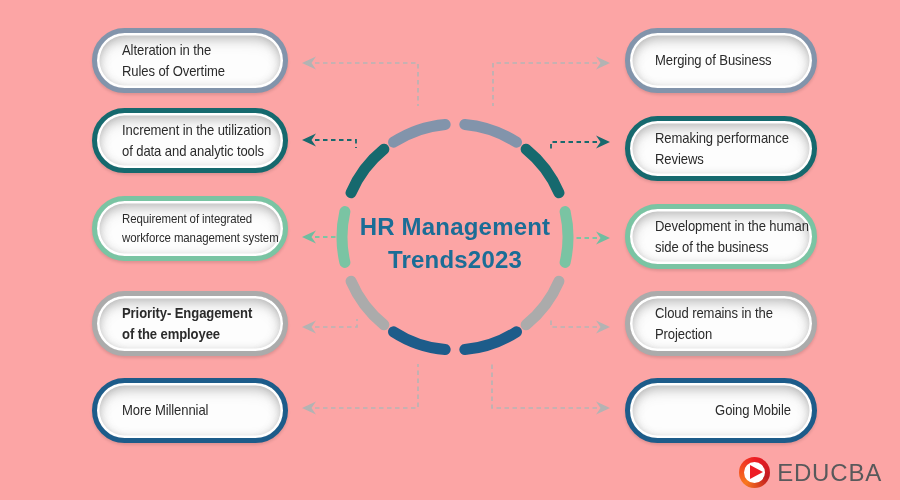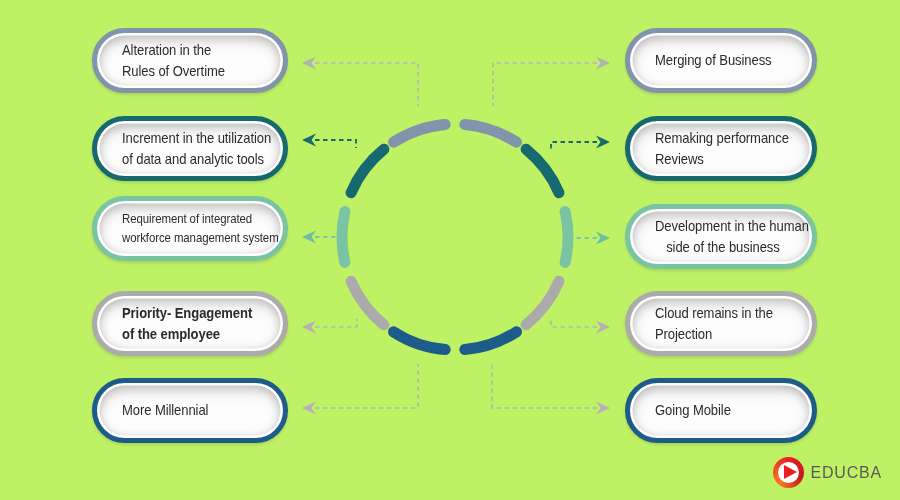--- a/index.html
+++ b/index.html
@@ -1,17 +1,17 @@
 <!DOCTYPE html>
 <html><head>
 <meta charset="utf-8">
 <style>
   html,body{margin:0;padding:0;background:#fff;}
   #stage{
-    position:relative;width:900px;height:500px;background:#bef264;overflow:hidden;
+    position:relative;width:900px;height:500px;background:#fca5a5;overflow:hidden;
     font-family:"Liberation Sans", sans-serif;
   }
   #layer-svg{position:absolute;left:0;top:0;width:900px;height:500px;z-index:1;}
   #ring-group path{fill:none;stroke-width:11;stroke-linecap:round;}
   .dash{fill:none;stroke-dasharray:4.5 3.5;stroke-width:1.6;}
   .c-gray{stroke:#b5b5b5;}
   .c-teal{stroke:#18696d;stroke-width:1.8;}
   .c-green{stroke:#7cc5a4;stroke-width:1.8;}
   .h-gray{fill:#b3b3b3;}
   .h-teal{fill:#18696d;}
@@ -45,21 +45,21 @@
   }
 
   #logo{position:absolute;right:18px;bottom:12px;z-index:2;display:flex;align-items:center;gap:7px;}
   .logo-icon{position:relative;width:31px;height:31px;border-radius:50%;
     background:conic-gradient(from 220deg,#f8781f,#ed1c24 40%,#c21a20 70%,#f8781f);}
   .logo-icon::before{ 
     content:"";position:absolute;left:5px;top:5px;width:21px;height:21px;border-radius:50%;background:#fff;}
   .logo-icon::after{ 
     content:"";position:absolute;left:11px;top:8px;width:0;height:0;
     border-left:13px solid #ed1c24;border-top:7.5px solid transparent;border-bottom:7.5px solid transparent;}
-  .logo-text{font-size:16px;color:#58595b;letter-spacing:0.8px;font-weight:500;}
+  .logo-text{font-size:24px;color:#58595b;letter-spacing:0.8px;font-weight:500;}
 </style>
 </head>
 <body>
 
 <div id="stage">
 
   <svg id="layer-svg" viewBox="0 0 900 500">
 
     <path class="dash c-gray" d="M315 63 H418 V106"></path>
     <path class="dash c-teal" d="M315 140 H356 V148"></path>
@@ -96,21 +96,21 @@
         <path d="M 344.9 262.4 A 113 113 0 0 1 344.9 211.6" stroke="#7ac4a3"></path>
         <path d="M 351.0 192.8 A 113 113 0 0 1 383.9 149.2" stroke="#16696e"></path>
         <path d="M 393.5 142.2 A 113 113 0 0 1 445.2 124.4" stroke="#8294ab"></path>
       </g>
   </svg>
 
   <div class="pill pill-left" id="pill-l0" style="top: 28px; border-color: rgb(130, 148, 171);">
     <span class="line">Alteration in the</span>
     <span class="line">Rules of Overtime</span>
   </div>
-  <div class="pill pill-left" id="pill-l1" style="top: 116px; border-color: rgb(22, 105, 110); text-align: right;">
+  <div class="pill pill-left" id="pill-l1" style="top: 108px; border-color: rgb(22, 105, 110); text-align: right;">
     <span class="line">Increment in the utilization</span>
     <span class="line">of data and analytic tools</span>
   </div>
   <div class="pill pill-left small" id="pill-l2" style="top: 196px; border-color: rgb(122, 196, 163);">
     <span class="line">Requirement of integrated</span>
     <span class="line">workforce management system</span>
   </div>
   <div class="pill pill-left" id="pill-l3" style="top: 291px; border-color: rgb(171, 171, 171); font-weight: bold;">
     <span class="line">Priority- Engagement</span>
     <span class="line">of the employee</span>
@@ -121,32 +121,36 @@
   </div>
 
   <div class="pill pill-right" id="pill-r0" style="top: 28px; border-color: rgb(130, 148, 171);">
     <span class="line">Merging of Business</span>
     <span class="line"></span>
   </div>
   <div class="pill pill-right" id="pill-r1" style="top: 116px; border-color: rgb(22, 105, 110);">
     <span class="line">Remaking performance</span>
     <span class="line">Reviews</span>
   </div>
-  <div class="pill pill-right" id="pill-r2" style="top: 204px; border-color: rgb(122, 196, 163); text-align: center;">
+  <div class="pill pill-right" id="pill-r2" style="top: 204px; border-color: rgb(122, 196, 163);">
     <span class="line">Development in the human</span>
     <span class="line">side of the business</span>
   </div>
   <div class="pill pill-right" id="pill-r3" style="top: 291px; border-color: rgb(171, 171, 171); justify-content: center;">
     <span class="line">Cloud remains in the</span>
     <span class="line">Projection</span>
   </div>
-  <div class="pill pill-right" id="pill-r4" style="top: 378px; border-color: rgb(29, 92, 138);">
+  <div class="pill pill-right" id="pill-r4" style="top: 378px; border-color: rgb(29, 92, 138); text-align: right;">
     <span class="line">Going Mobile</span>
     <span class="line"></span>
   </div>
 
+  <div id="center-title" style="color: rgb(27, 109, 150);">
+    <div>HR Management</div>
+    <div>Trends2023</div>
+  </div>
 
   <div id="logo">
     <div class="logo-icon"></div>
     <div class="logo-text">EDUCBA</div>
   </div>
 
 </div>
 
 </body></html>

